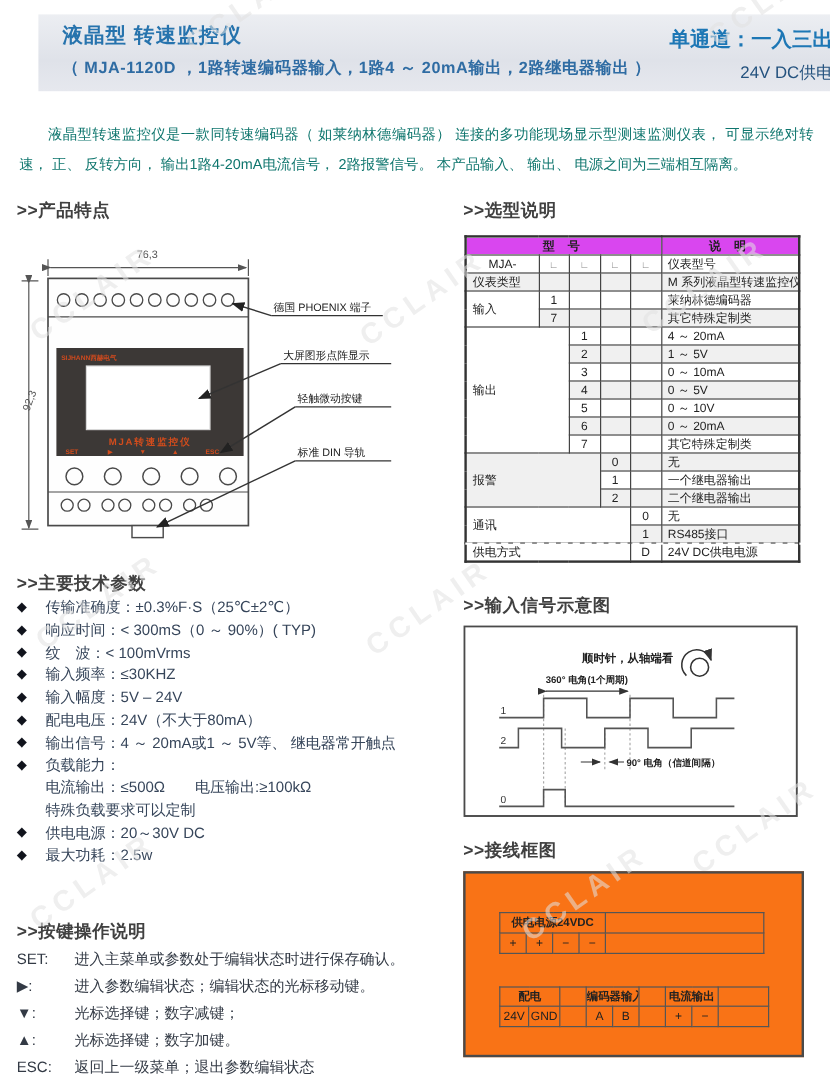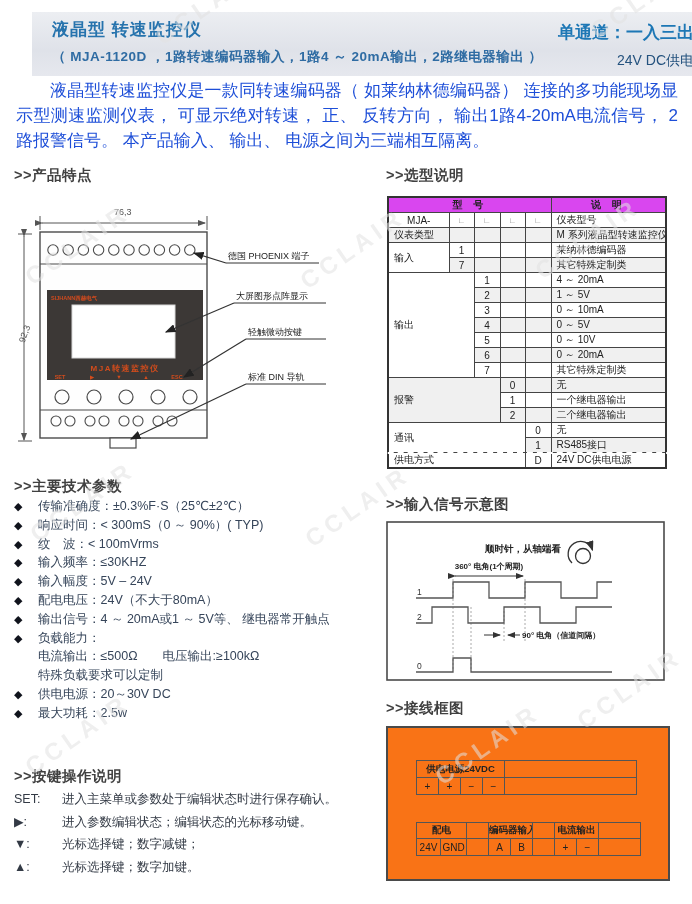--- a/index.html
+++ b/index.html
@@ -6,22 +6,22 @@
   #page{position:relative;width:692px;height:904px;background:#ffffff;overflow:hidden;
         font-family:"Liberation Sans","DejaVu Sans",sans-serif;color:#333a45;}
   
   #band{position:absolute;left:10px;top:12px;width:678px;height:64px;
         background:linear-gradient(180deg,#eceef2 0%,#dfe2e9 60%,#e6e8ee 100%);margin-left:22px;}
   .band-title{position:absolute;left:20px;top:6px;font-size:17px;font-weight:bold;color:#2673ad;letter-spacing:1px;}
   .band-sub{position:absolute;left:20px;top:36px;font-size:13.5px;font-weight:bold;color:#2f6ca3;letter-spacing:.5px;}
   .band-chan{position:absolute;right:16px;top:9px;font-size:17px;font-weight:bold;color:#1d77b5;}
   .band-pwr{position:absolute;right:16px;top:40px;font-size:14px;font-weight:normal;color:#24527e;}
   
-  #intro{position:absolute;left:16px;top:78px;width:662px;font-size:17px;line-height:25px;
-         color:#1d4ed8;text-indent:2em;text-align:justify;}
+  #intro{position:absolute;left:16px;top:100px;width:662px;font-size:12px;line-height:25px;
+         color:#0f766e;text-indent:2em;text-align:justify;}
   
   .sec{position:absolute;font-size:14.5px;font-weight:bold;color:#404040;letter-spacing:.5px;}
   #sec-features{left:14px;top:166px;} #sec-selection{left:386px;top:166px;}
   #sec-specs{left:14px;top:477px;} #sec-signal{left:386px;top:495px;}
   #sec-wiring{left:386px;top:699px;} #sec-keys{left:14px;top:767px;}
   
   #sel-table{position:absolute;left:387px;top:196px;width:278px;border-collapse:collapse;
              font-size:10px;color:#222;border:2px solid #333;table-layout:fixed;}
   #sel-table td{border:1px solid #444;height:13.6px;padding:0 2px 0 5px;text-align:left;
                 overflow:hidden;white-space:nowrap;}
@@ -438,20 +438,24 @@
         <span>进入参数编辑状态；编辑状态的光标移动键。</span>
       </div>
       <div class="key-row">
         <span class="kk">▼:</span>
         <span>光标选择键；数字减键；</span>
       </div>
       <div class="key-row">
         <span class="kk">▲:</span>
         <span>光标选择键；数字加键。</span>
       </div>
+      <div class="key-row">
+        <span class="kk">ESC:</span>
+        <span>返回上一级菜单；退出参数编辑状态</span>
+      </div>
     </div>
 
   <div id="dash-line"></div>
 
   <div id="wm-layer">
       <span class="wm" style="left: 150px; top: 28px;">CCLAIR</span>
       <span class="wm" style="left: 585px; top: 22px;">CCLAIR</span>
       <span class="wm" style="left: 20px; top: 268px;">CCLAIR</span>
       <span class="wm" style="left: 295px; top: 272px;">CCLAIR</span>
       <span class="wm" style="left: 530px; top: 262px;">CCLAIR</span>

